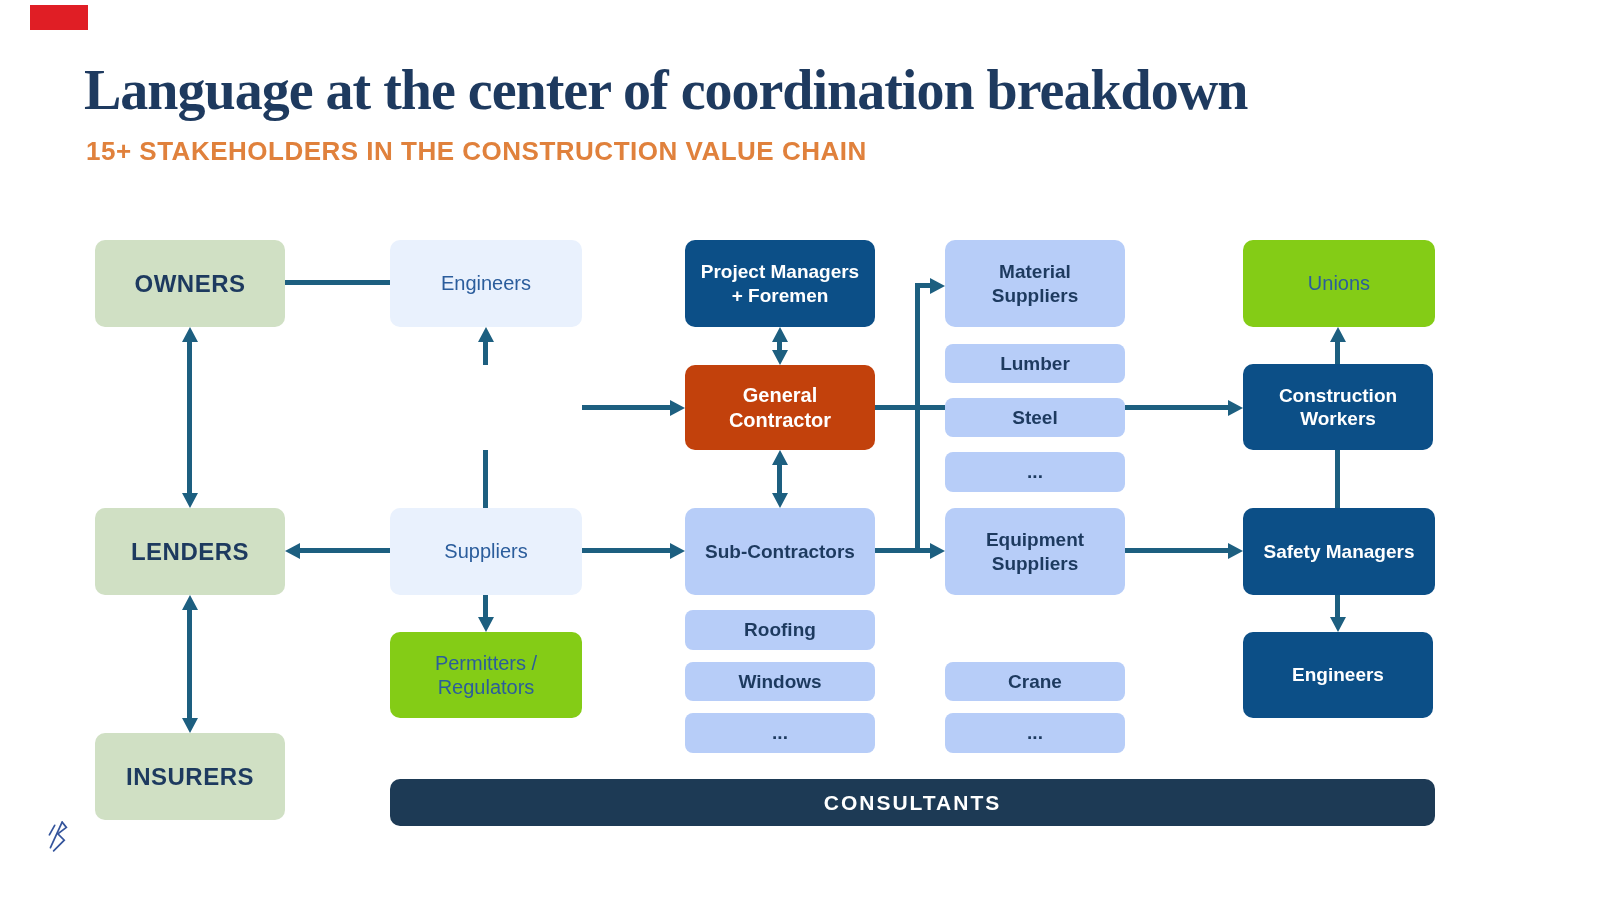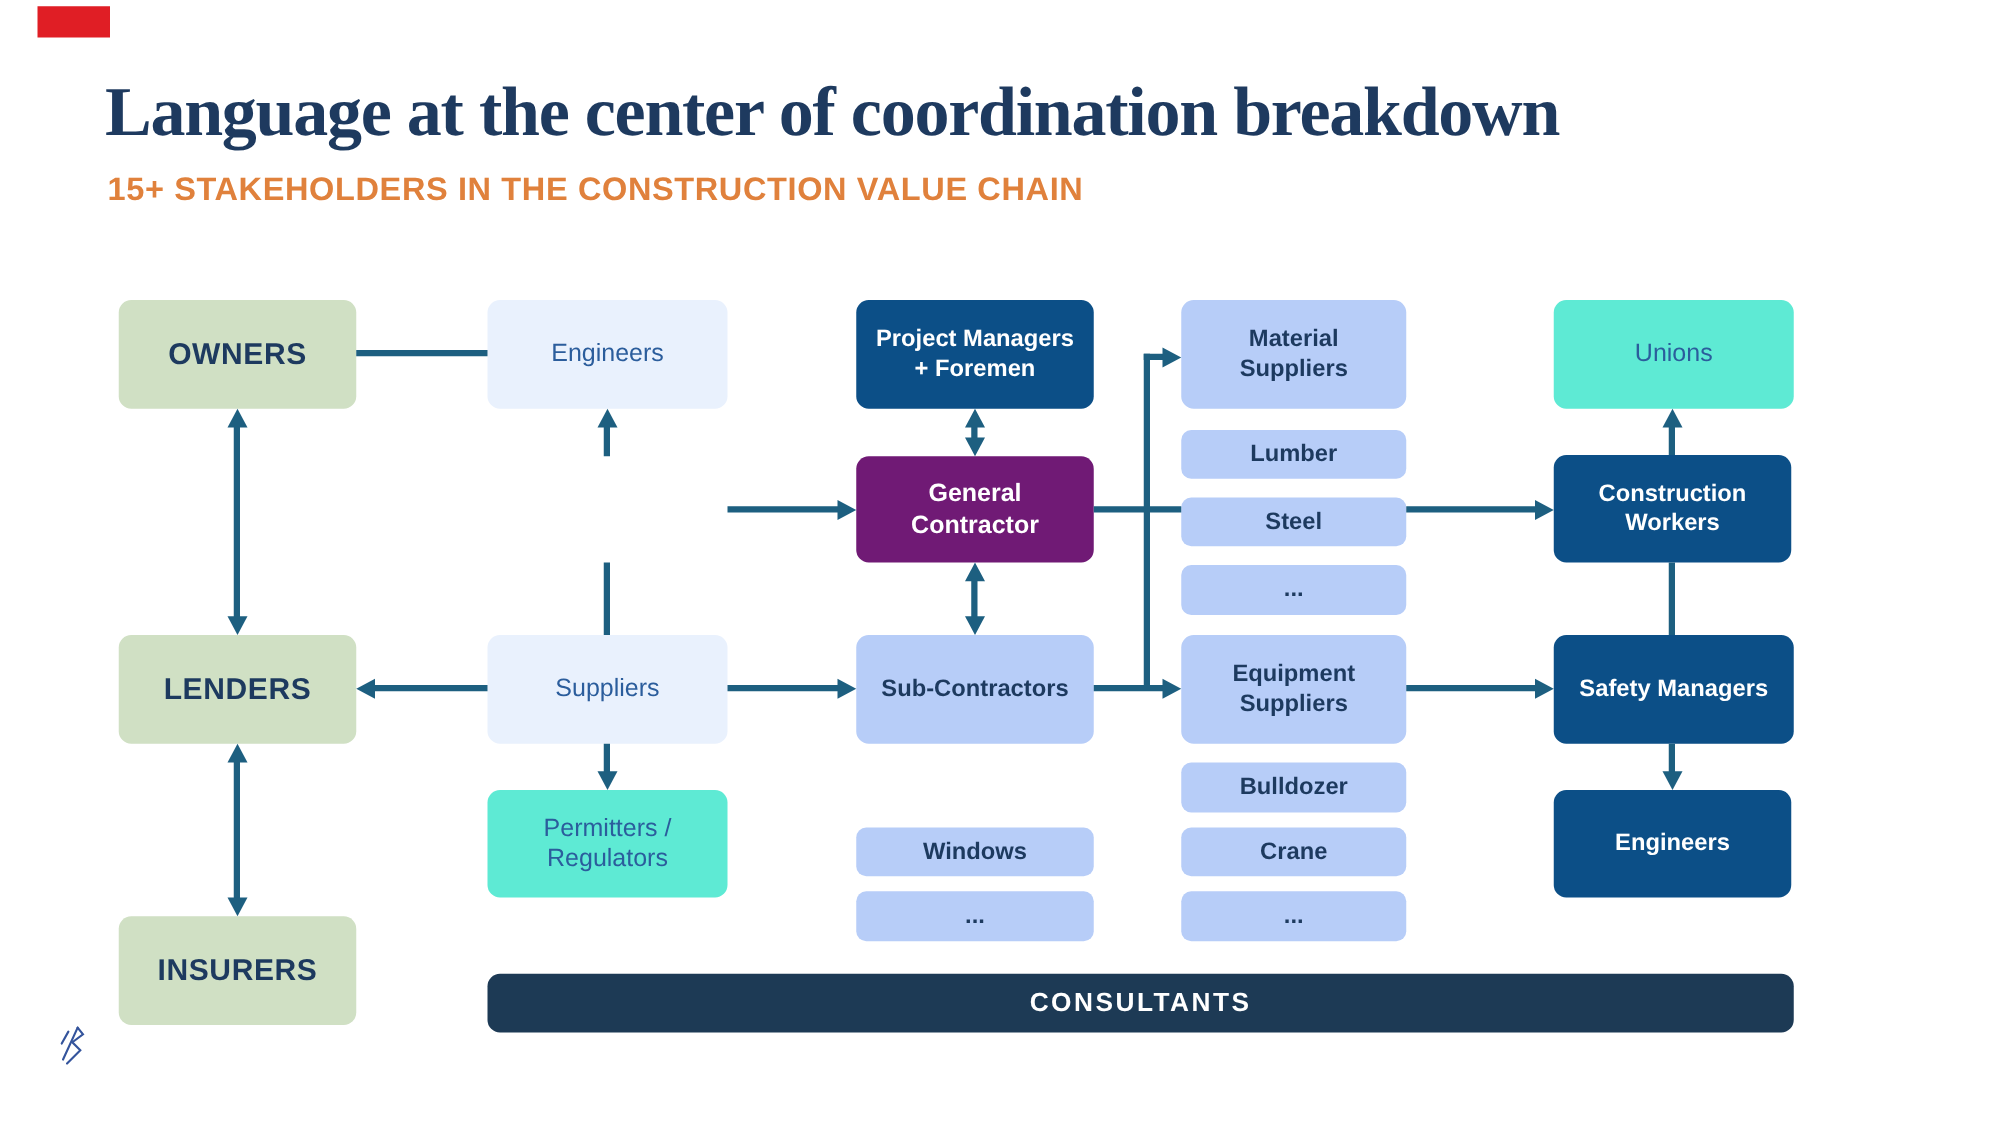--- a/index.html
+++ b/index.html
@@ -7,25 +7,25 @@
           font-family:"Liberation Sans",sans-serif;}
   .accent-red{position:absolute;left:30px;top:5px;width:58px;height:25px;background:#e01e25;}
   .title{position:absolute;left:84px;top:58px;font-family:"Liberation Serif","DejaVu Serif",serif;
          font-weight:bold;font-size:56px;color:#1e3a5f;letter-spacing:-1px;white-space:nowrap;}
   .subtitle{position:absolute;left:86px;top:136px;font-weight:bold;font-size:26px;color:#e0813c;
             letter-spacing:.5px;white-space:nowrap;}
   .node{position:absolute;display:flex;align-items:center;justify-content:center;text-align:center;
         border-radius:10px;box-sizing:border-box;padding:4px 10px;line-height:1.22;}
   .green{background:#d0e0c4;color:#1d3a5f;font-weight:bold;font-size:24px;letter-spacing:.5px;}
   .light{background:#e9f1fd;color:#2b5d9c;font-weight:500;font-size:20px;}
-  .lighter{background:#5eead4;color:#2b5d9c;font-weight:500;font-size:20px;}
+  .lighter{background:#84cc16;color:#2b5d9c;font-weight:500;font-size:20px;}
   .peri{background:#b7cdf8;color:#1d3a5f;font-weight:600;font-size:19px;border-radius:8px;}
   .peri.big{border-radius:10px;}
   .dark{background:#0c4f87;color:#ffffff;font-weight:bold;font-size:19px;}
-  .gray{background:#701a75;color:#ffffff;font-weight:600;font-size:20px;padding:0 32px;}
+  .gray{background:#c2410c;color:#ffffff;font-weight:600;font-size:20px;padding:0 32px;}
   .bar{position:absolute;left:390px;top:779px;width:1045px;height:47px;background:#1d3a55;
        border-radius:10px;display:flex;align-items:center;justify-content:center;color:#fff;
        font-weight:bold;font-size:21px;letter-spacing:2px;}
   .shaft{position:absolute;background:#1d5f80;}
   .tri{position:absolute;width:0;height:0;}
   .tri-up{border-left:8px solid transparent;border-right:8px solid transparent;border-bottom:15px solid #1d5f80;}
   .tri-down{border-left:8px solid transparent;border-right:8px solid transparent;border-top:15px solid #1d5f80;}
   .tri-left{border-top:8px solid transparent;border-bottom:8px solid transparent;border-right:15px solid #1d5f80;}
   .tri-right{border-top:8px solid transparent;border-bottom:8px solid transparent;border-left:15px solid #1d5f80;}
   .logo{position:absolute;left:46px;top:820px;}
@@ -62,20 +62,23 @@
 
   <div class="node dark" style="left:685px;top:240px;width:190px;height:87px;padding:4px 8px">
     <span>Project Managers + Foremen</span>
     </div>
   <div class="node gray" style="left:685px;top:365px;width:190px;height:85px">
     <span>General Contractor</span>
     </div>
   <div class="node peri big" style="left:685px;top:508px;width:190px;height:87px">
     <span>Sub-Contractors</span>
     </div>
+  <div class="node peri" style="left:685px;top:610px;width:190px;height:40px">
+    <span>Roofing</span>
+    </div>
   <div class="node peri" style="left:685px;top:662px;width:190px;height:39px">
     <span>Windows</span>
     </div>
   <div class="node peri" style="left:685px;top:713px;width:190px;height:40px">
     <span>...</span>
     </div>
 
   <div class="node peri big" style="left:945px;top:240px;width:180px;height:87px">
     <span>Material Suppliers</span>
     </div>
@@ -83,23 +86,20 @@
     <span>Lumber</span>
     </div>
   <div class="node peri" style="left:945px;top:398px;width:180px;height:39px">
     <span>Steel</span>
     </div>
   <div class="node peri" style="left:945px;top:452px;width:180px;height:40px">
     <span>...</span>
     </div>
   <div class="node peri big" style="left:945px;top:508px;width:180px;height:87px">
     <span>Equipment Suppliers</span>
-    </div>
-  <div class="node peri" style="left:945px;top:610px;width:180px;height:40px">
-    <span>Bulldozer</span>
     </div>
   <div class="node peri" style="left:945px;top:662px;width:180px;height:39px">
     <span>Crane</span>
     </div>
   <div class="node peri" style="left:945px;top:713px;width:180px;height:40px">
     <span>...</span>
     </div>
 
   <div class="node lighter" style="left:1243px;top:240px;width:192px;height:87px">
     <span>Unions</span>

